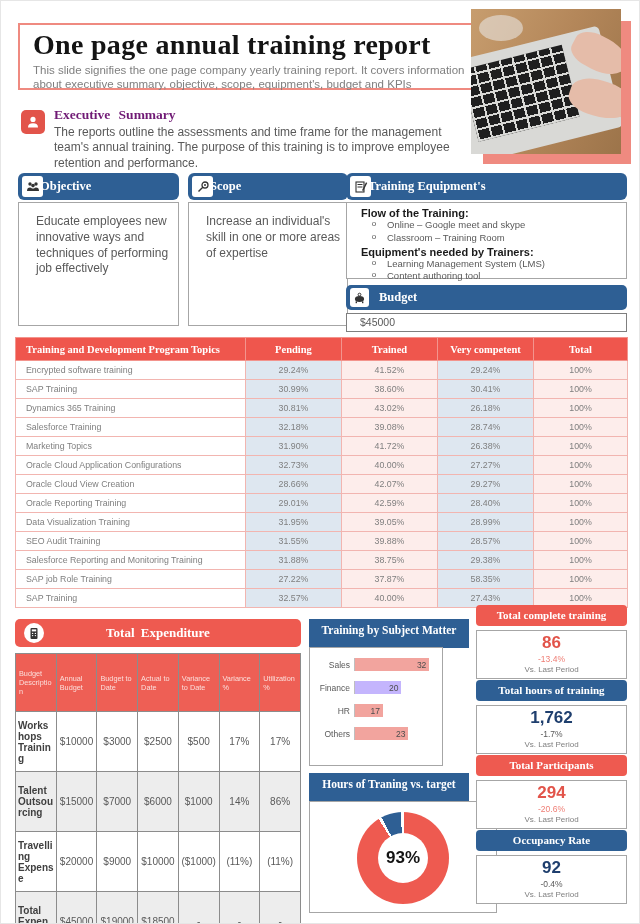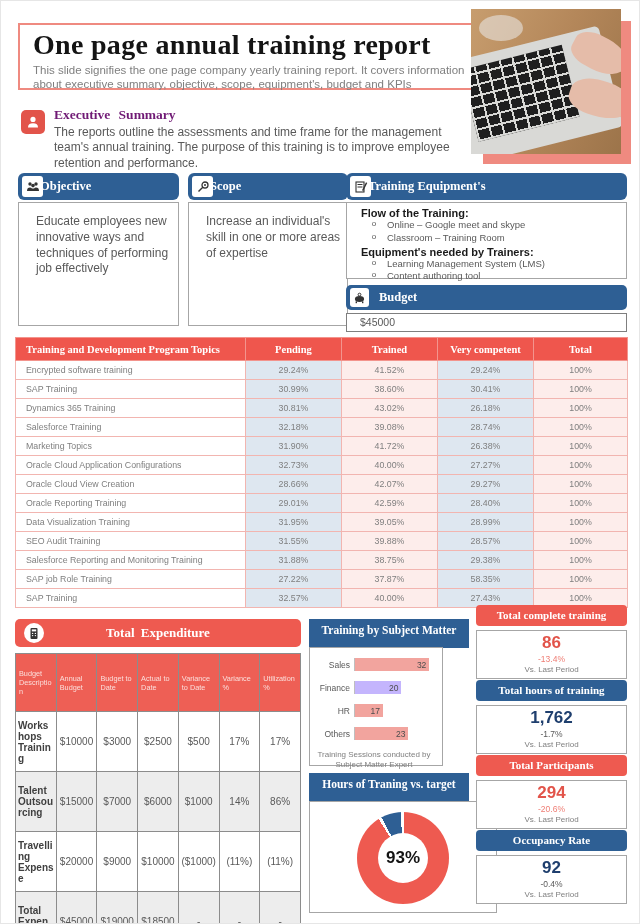--- a/index.html
+++ b/index.html
@@ -462,21 +462,20 @@
         </div>
         <div class="bar-row">
           <span class="bar-label">Others</span>
           <div class="bar-track">
             <div class="bar" style="width: 67.6471%; background: rgb(242, 164, 158);">
               <span class="bar-value">23</span>
             </div>
           </div>
         </div>
       </div>
-    <div class="subject-caption">Training Sessions conducted by Subject Matter Expert</div>
   </div>
 
   <div class="blue-banner donut-banner">Hours of Traning vs. target</div>
   <div class="donut-box">
     <div class="donut" id="donut" style="background: conic-gradient(from -28deg, rgb(46, 95, 148) 0deg, rgb(46, 95, 148) 25.2deg, rgb(255, 255, 255) 25.2deg, rgb(255, 255, 255) 29.2deg, rgb(238, 90, 80) 29.2deg, rgb(238, 90, 80) 356deg, rgb(255, 255, 255) 356deg, rgb(255, 255, 255) 360deg);">
       <div class="donut-hole">93%</div>
     </div>
   </div>
 
   <div class="kpi-col" id="kpi-col">

